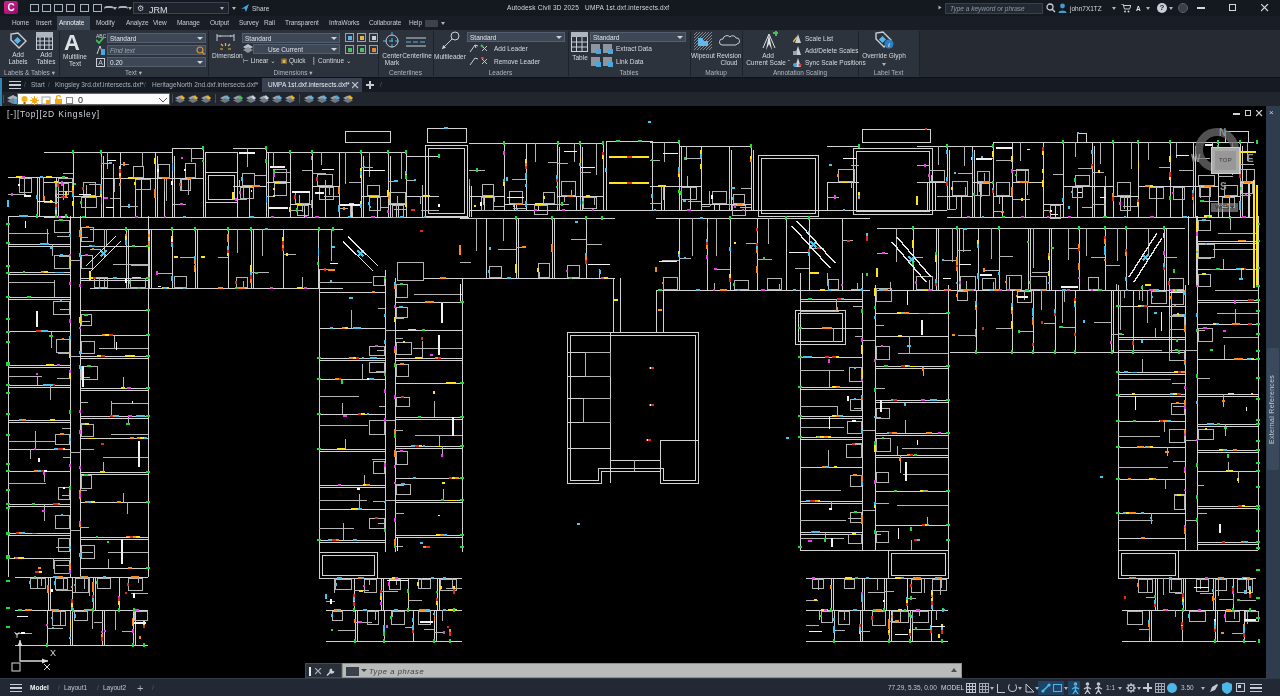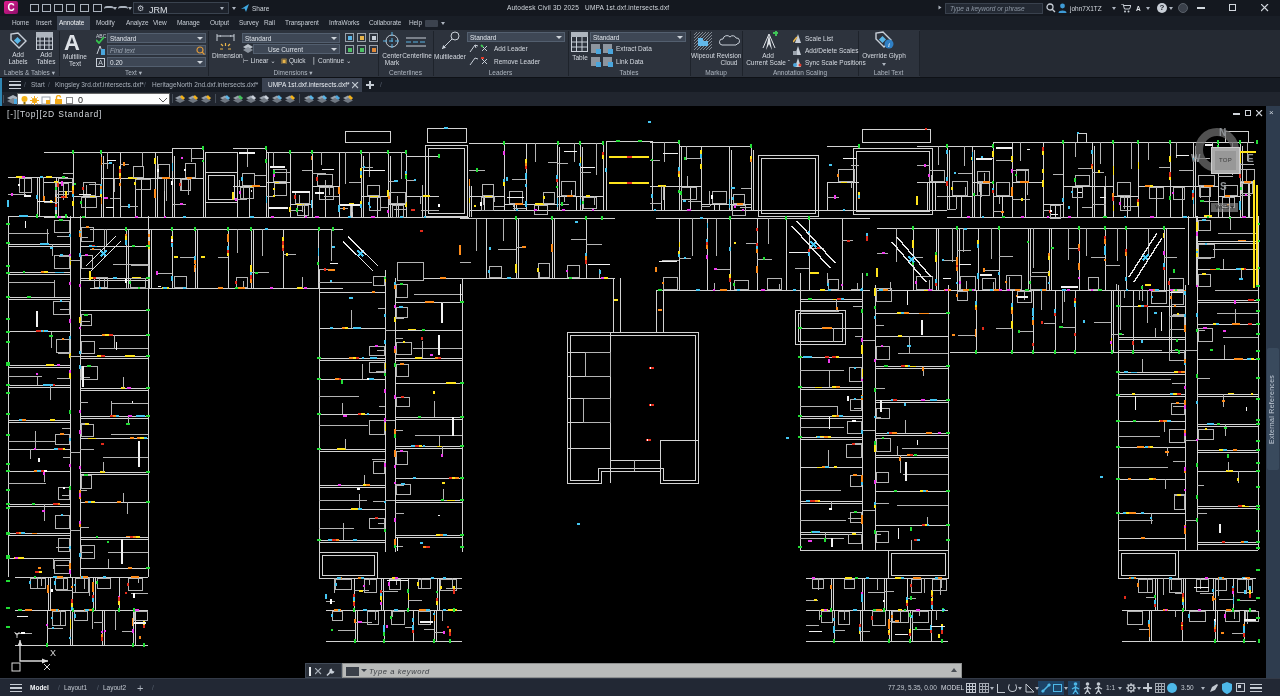--- a/index.html
+++ b/index.html
@@ -448,21 +448,21 @@
 <path d="M57.5 217L60.9 217M103.9 197.9L107.6 197.9M135.3 217L138.2 217M163.8 217L166.1 217M180.5 158.0L183.1 158.0M180.2 203.9L183.1 203.9M236.3 197.8L236.3 201.0M240.3 191.1L240.3 193.6M273.5 173.5L273.5 176.6M271.2 217L273.7 217M304.6 217L306.7 217M314.8 217L318.9 217M371.4 217L375.2 217M388 210.3L388 212.7M504 150.7L504 154.6M533.6 210L536.8 210M562.1 210L564.7 210M591.6 210L593.8 210M686.8 210L690.9 210M734.9 205.3L734.9 208.0M741.7 210L744.1 210M835.4 195.3L835.4 198.8M925.3 164.4L925.3 166.5M928.5 174.0L928.5 176.6M966.6 217L969.9 217M1012 168.8L1012 172.7M1020.5 217L1024.4 217M1047.2 217L1049.3 217M1068.3 217L1071.2 217M1119.8 202.0L1119.8 204.9M1149.8 217L1153.5 217M1172.6 191.9L1172.6 194.0M1244.8 195.4L1246.9 195.4M1242.2 217L1246.0 217M12.2 192.6L12.2 195.6M22.3 177L25.0 177M62 181.4L62 185.5M157.1 271.1L157.1 274.9M270.0 288L272.5 288M303.7 288L307.3 288M566.7 269.7L566.7 272.3M601.2 278L604.1 278M707 254.7L707 258.8M714.4 269.0L717.0 269.0M712.9 290L715.1 290M761.0 290L765.0 290M842 283.7L842 286.1M881.7 252.8L885.4 252.8M915.9 281.2L915.9 283.9M927.9 290L931.5 290M945.0 290L948.0 290M960.1 281.3L960.1 283.7M972.1 290L974.3 290M1007.2 290L1009.7 290M1067.4 290L1069.6 290M1079 276.9L1079 279.2M1090.5 290L1093.0 290M1149.4 290L1152.7 290M1164 251.4L1164 255.4M1170.3 290L1172.6 290M998.5 290L1001.6 290M1111 340.9L1111 344.0M70 253.7L70 255.9M70 281.7L70 285.4M70 318.8L70 323.0M56.6 365L59.9 365M37.0 372.5L37.0 375.1M70 370.4L70 372.8M20.9 420L24.9 420M34.0 449L36.3 449M70 463.8L70 466.6M43.8 471.8L43.8 475.3M42.3 510.5L45.1 510.5M14.5 558L18.0 558M70 569.9L70 573.6M84.8 254.7L87.9 254.7M80 284.2L80 286.8M80 327.2L80 329.4M127.3 388L130.8 388M80 409.5L80 413.4M127.7 416L131.6 416M80 429.9L80 434.0M80 466.3L80 468.7M80 492.9L80 496.6M80 520.7L80 524.2M119 595.6L119 599.4M47 623.7L47 626.3M102 631.2L102 633.3M103.7 630.6L105.7 630.6M133 628.9L133 632.5M134.9 610L139.0 610M375.3 345.9L377.9 345.9M385 388.9L385 392.7M342.5 416.3L346.5 416.3M385 417.9L385 421.9M385 463.1L385 466.7M337.7 485L341.3 485M395 304.5L395 308.2M395 345.6L395 349.1M395 395.4L395 399.3M442.3 454.2L442.3 456.5M399.7 451.2L403.3 451.2M395 464.8L395 467.5M395 481.6L395 483.8M395 518.3L395 521.7M364.2 584.5L364.2 586.6M381 602.3L381 604.7M389.0 582.4L389.0 585.8M394.9 578L397.6 578M358.4 621.9L361.7 621.9M386.6 625.1L386.6 628.4M443.8 630.7L443.8 634.1M862 337.6L862 341.8M829.4 359.3L829.4 363.2M862 379.0L862 381.4M807.7 541L811.6 541M881.2 346.3L883.4 346.3M875 359.2L875 362.2M920.7 400L924.6 400M937.5 433L940.6 433M875 480.1L875 483.5M811.7 578L814.5 578M862 592.4L862 596.0M824.2 610L827.4 610M916.3 610L919.6 610M1185 385.5L1185 388.9M1185 405.4L1185 409.1M1185 433.2L1185 435.8M1185 467.2L1185 471.0M1185 489.0L1185 491.2M1185 526.1L1185 528.2M1197 232.4L1197 236.2M1197 284.8L1197 287.0M1235.1 299.8L1235.1 303.9M1222.7 330.6L1225.8 330.6M1202.8 327.9L1206.8 327.9M1197 438.9L1197 441.4M1204.6 578L1207.9 578M1233 590.2L1233 594.0M1164.7 610L1167.1 610M1197.8 610L1200.8 610M1225.1 614.3L1225.1 617.6M430 355L433 355" stroke="#ef3cee" stroke-width="2" fill="none"></path>
 <path d="M73 189.5L73 193.7M101 185.8L101 189.0M120 176.2L120 179.3M120 182.9L120 186.4M123.9 162.1L123.9 166.1M343.9 207.0L343.9 209.8M389.1 196.3L389.1 199.2M526 162.6L526 166.0M679 170.5L679 174.2M751 158.9L751 161.7M838.4 173.7L838.4 176.6M859 196.1L859 199.2M1000.7 211.5L1003.7 211.5M1092 166.2L1092 169.4M1113 193.3L1113 196.5M1193 196.8L1193 199.9M1227.5 203.7L1227.5 206.4M66 195.1L66 197.8M91.6 248.8L94.4 248.8M126 233.6L126 236.1M149 241.4L149 245.1M149 233.6L149 236.9M195 260.3L195 263.7M195 264.6L195 267.9M251 278.6L251 282.5M283 244.8L283 249.2M521.9 246.6L525.8 246.6M586 256.1L586 260.1M663.0 282.1L663.0 284.4M707 245.0L707 249.4M757 248.9L757 252.8M957 267.1L957 271.0M984.4 267.8L984.4 271.8M1005.8 281.1L1005.8 283.1M1049 252.9L1049 256.2M1079 243.8L1079 248.2M1105 239.4L1105 243.5M1105 258.5L1105 260.7M1126 251.9L1126 255.6M952.1 335.0L955.4 335.0M956.7 293.7L956.7 297.4M976 307.2L976 309.9M1012 310.1L1012 313.6M1016.5 295.2L1016.5 297.4M1033 320.4L1033 324.8M1170.7 295.9L1170.7 298.6M40.7 272L43.9 272M40.6 331L43.9 331M61.6 339.3L63.7 339.3M21.7 420L26.1 420M60.2 434.3L64.3 434.3M33.9 471L37.4 471M57.6 504L60.4 504M19.0 533L22.9 533M38.0 568L40.8 568M85.5 227.2L88.7 227.2M101.7 335L105.1 335M112.6 416L116.3 416M136.5 438L140.1 438M129.8 438L133.5 438M85.2 502L88.1 502M117.0 502L120.6 502M133.2 537L135.8 537M128.1 568L132.1 568M72 585.6L72 588.0M102 634.0L102 637.1M140 636.0L140 639.4M372.0 292L375.2 292M341.6 328L344.5 328M349.0 358L352.5 358M334.9 379L338.7 379M366.2 485L369.8 485M335.5 540L339.4 540M434.5 358L437.8 358M400.0 364.1L404.1 364.1M455.2 478L459.4 478M440.4 535L442.9 535M422.8 547L426.4 547M355 618.9L355 622.8M384 624.5L384 627.6M450 629.4L450 632.2M658.0 310L662.0 310M836.5 306.6L836.5 310.2M836.0 387L839.7 387M836.1 416L839.3 416M824.1 437L828.0 437M821.7 467L824.7 467M853.4 475.3L857.2 475.3M814.6 501L818.3 501M904.1 313L908.5 313M922.6 367.2L922.6 370.9M892.3 433L896.5 433M907.0 455L910.4 455M899.5 456.9L899.5 460.5M925.5 491L928.3 491M831 585.2L831 588.6M907 603.1L907 605.8M932 594.5L932 597.4M860 627.3L860 630.2M889 632.7L889 635.4M895.4 621.0L899.1 621.0M892.3 615.1L892.3 617.6M1173.8 306L1176.2 306M1180.8 372L1185.0 372M1175.9 403.0L1178.6 403.0M1162.5 421L1166.9 421M1147.8 447L1150.4 447M1165.0 451.5L1168.9 451.5M1152.6 479L1156.3 479M1127.9 479L1131.2 479M1129.1 513L1133.4 513M1141.4 538L1144.8 538M1221.5 400.6L1225.0 400.6M1232.9 450L1236.5 450M1240.9 542L1244.4 542M1138.2 583.4L1138.2 587.2M1183 595.7L1183 598.5M1214.0 599.1L1216.3 599.1M1149 623.6L1149 626.8M1215 625.3L1215 628.6M1221.4 632.7L1224.0 632.7M1244 630.2L1244 633.1" stroke="#ff8c1a" stroke-width="2" fill="none"></path>
 <path d="M73 193.7L73 197.2M101 189.0L101 193.5M101 184.1L101 186.3M108.5 162.8L112.4 162.8M129.3 203.8L129.3 207.8M182.7 217L186.4 217M242.4 177.1L242.4 180.9M249.7 217L253.5 217M347.7 217L351.3 217M361 170.9L361 174.7M361 203.5L361 207.7M364.2 165.5L364.2 167.9M368.8 207.0L371.1 207.0M368.6 202.4L368.6 204.6M394.1 180.6L398.2 180.6M400.2 217L402.5 217M406 170.6L406 173.5M413.7 179.6L416.4 179.6M423.8 217L426.0 217M504 179.3L504 182.2M506.9 177.1L506.9 180.6M515.6 210L517.9 210M526 184.1L526 186.8M557 174.6L557 178.8M580 162.5L580 166.0M653.7 210L655.7 210M679 166.7L679 170.5M683.0 200.7L685.7 200.7M701 153.8L701 157.7M731.1 188.1L734.7 188.1M733.2 197.3L733.2 199.7M828.7 164.7L831.7 164.7M842.5 210L845.4 210M859 195.1L859 198.3M947 177.1L947 181.4M947 149.6L947 153.8M955.2 171.8L955.2 174.4M981.8 155.8L981.8 159.3M981.5 217L984.1 217M993 187.6L993 190.4M1069.1 205.5L1069.1 209.4M1071.8 190.8L1071.8 193.3M1092 150.2L1092 153.9M1123.9 217L1126.3 217M1183.3 217L1187.0 217M1193 190.0L1193 192.6M1193 191.1L1193 195.0M37 195.2L37 199.3M39.5 177L42.8 177M56 206.9L56 209.5M606 168.0L606 172.0M652 194.0L652 198.0M444.0 128L447.7 128M1076.9 133L1079.2 133M99.0 288L101.4 288M126 240.1L126 244.6M163.4 288L166.5 288M172 243.0L172 246.7M183.2 288L185.5 288M195 256.0L195 260.3M228 246.1L228 249.6M251 271.7L251 275.8M331 279.6L331 281.7M100.5 250.5L106.5 256.5M100.5 256.5L106.5 250.5M357.5 250.5L363.5 256.5M357.5 256.5L363.5 250.5M489.7 247.4L489.7 250.1M489.1 269.8L489.1 273.4M507.3 278L511.0 278M586 253.4L586 256.1M600 270.2L600 274.0M679 254.0L679 256.5M685.4 257.3L685.4 259.3M696.3 290L700.3 290M707 238.6L707 242.1M730 247.0L730 251.0M736.8 290L739.5 290M757 245.9L757 248.9M793.0 290L795.5 290M809 252.2L809 256.4M809 230.8L809 232.9M828.1 282.8L828.1 285.5M827.6 290L831.1 290M859.7 290L863.1 290M867 232.9L867 236.3M810.5 241.5L816.5 247.5M810.5 247.5L816.5 241.5M879.4 290L882.7 290M936 279.2L936 282.9M942.2 259.6L944.2 259.6M957 281.6L957 284.1M978 243.5L978 247.9M990.4 290L993.1 290M999 272.0L999 275.0M1039.5 290L1042.0 290M1049 282.3L1049 284.4M1126 277.4L1126 280.6M1164 262.9L1164 266.6M976 301.0L976 304.6M1012 303.1L1012 306.7M1033 317.2L1033 320.4M1055 309.0L1055 313.1M1061.5 290L1065.7 290M1075 303.1L1075 307.2M1083.6 320.0L1083.6 323.1M1125.9 290L1128.1 290M1151.5 296.1L1151.5 298.2M1155.3 290L1158.7 290M908.5 256.5L914.5 262.5M908.5 262.5L914.5 256.5M1142.5 254.5L1148.5 260.5M1142.5 260.5L1148.5 254.5M70 234.0L70 237.2M50.2 247.5L53.2 247.5M59.7 255.0L62.9 255.0M60.2 301.2L62.2 301.2M43.9 331L47.9 331M40.2 331L42.6 331M70 336.1L70 338.5M47.0 385L51.1 385M18.7 420L21.7 420M70 437.5L70 440.7M53.9 449L58.1 449M37.4 471L41.4 471M60.8 514.8L63.4 514.8M20.7 533L24.7 533M70 545.7L70 549.4M80 230.6L80 233.3M89.1 246L92.0 246M80 253.4L80 256.9M113.1 278L117.1 278M80 350.5L80 353.6M80 365.3L80 368.5M116.3 416L119.2 416M144.1 438L147.1 438M88.1 502L90.9 502M80 552.7L80 556.7M29.6 581.4L29.6 584.4M54.8 581.4L54.8 585.3M53.0 577L57.1 577M72 606.7L72 609.5M75.1 583.7L75.1 586.3M80.5 577L83.3 577M93 598.0L93 602.2M102.7 577L105.6 577M52.6 626.6L52.6 628.9M51.8 616.6L51.8 619.1M55.6 610L58.0 610M70 636.5L70 638.7M74.5 613.5L74.5 617.6M84.8 610L88.8 610M349.1 298.2L352.6 298.2M385 313.8L385 316.5M330.3 328L332.7 328M385 339.9L385 343.7M361.8 358L364.2 358M366.6 414L368.9 414M385 501.3L385 503.4M357.5 509L361.7 509M328.4 540L332.3 540M353.3 540L356.7 540M395 281.7L395 284.9M399.4 306.9L403.2 306.9M411.4 446L414.7 446M423.0 446L425.3 446M413.2 478L416.0 478M401.4 483.8L404.6 483.8M442.9 535L446.6 535M419.7 543L423.4 543M335.5 582.6L335.5 585.5M337.1 578L341.1 578M354 597.1L354 601.4M361.4 578L364.0 578M381 593.2L381 595.9M431.3 578L433.9 578M442.6 578L445.9 578M331.7 614.2L331.7 616.9M337.9 610L340.4 610M363.2 610L367.0 610M384 627.6L384 630.7M394.4 610L398.4 610M413 625.4L413 629.7M413 618.4L413 621.6M426.1 610L429.8 610M434 612.7L434 615.4M442.8 610L445.7 610M862 287.9L862 290.7M840.7 299L843.5 299M853.7 367.5L856.1 367.5M854.3 398.9L856.4 398.9M862 395.7L862 398.0M839.3 416L842.9 416M862 430.1L862 433.5M817.1 437L819.9 437M824.7 467L829.0 467M862 481.6L862 485.0M806.3 501L810.3 501M900.6 313L904.1 313M875 316.0L875 318.6M906.7 345.6L910.5 345.6M907.6 366L910.2 366M890.6 400L893.2 400M904.5 403.4L904.5 405.9M875 415.9L875 418.1M886.5 433L889.1 433M922.8 491L925.5 491M875 502.2L875 504.6M926.8 525L929.4 525M916.7 540L919.6 540M866.2 578L869.4 578M901.0 578L903.6 578M907 597.2L907 600.2M932 605.2L932 608.9M935.4 578L938.2 578M834 618.4L834 621.0M853.0 610L857.1 610M860 626.6L860 630.6M912.3 614.6L912.3 618.4M931 625.2L931 629.5M931 628.0L931 630.7M941.7 610L945.1 610M942 626.2L942 630.1M1185 291.2L1185 294.8M1141.0 306L1144.3 306M1154.0 313.2L1156.9 313.2M1185 313.9L1185 317.3M1142.2 340.2L1142.2 342.7M1185 362.7L1185 365.2M1124.4 372L1128.4 372M1170.3 394L1173.1 394M1166.9 421L1171.2 421M1144.7 447L1147.8 447M1122.7 513L1126.1 513M1140.9 513L1143.5 513M1149.6 517.8L1152.2 517.8M1202.2 220.1L1206.2 220.1M1204.5 244.2L1207.3 244.2M1197 251.0L1197 253.2M1236.3 269L1240.5 269M1239.3 278.6L1242.5 278.6M1251.0 300L1253.7 300M1197 313.2L1197 317.3M1215.5 324L1218.5 324M1247.1 359L1250.8 359M1197 401.1L1197 403.8M1223.1 450L1227.2 450M1244.4 542L1248.4 542M1131.1 578L1133.7 578M1155 599.8L1155 603.8M1168.8 578L1171.8 578M1183 602.1L1183 604.7M1213 589.4L1213 591.7M1219.3 578L1222.0 578M1233 585.5L1233 588.4M1241.9 578L1245.3 578M1250 586.2L1250 589.6M1245 589.9L1245 593.7M1149 619.8L1149 623.6M1189.2 613.8L1189.2 617.8M1244 625.8L1244 630.2M1244 629.9L1244 632.7M265 229L268 229M332 247L335 247M577 524L580 524M700 218L703 218M786 438L789 438M1100 477L1103 477M575 222L578 222M648 122L651 122M964 229L967 229" stroke="#45c6f2" stroke-width="2" fill="none"></path>
 <path d="M79.4 194.5L90.5 194.5M107.2 160.6L115.8 160.6M106.0 207.5L114.4 207.5M239.1 152.9L254.9 152.9M250.7 191.1L252.1 191.1M269.9 166.8L285.3 166.8M269.1 208.0L288.1 208.0M292.0 191.8L310.4 191.8M322.3 169.3L334.3 169.3M315.0 193.0L324.1 193.0M340.3 205.0L360.4 205.0M362.9 170.2L384.8 170.2M507.1 197.7L524.2 197.7M563.7 151.7L577.2 151.7M581.0 167.2L595.4 167.2M663.4 153.4L677.7 153.4M843.2 158.7L856.0 158.7M976.0 158.8L991.9 158.8M995.7 147.8L1012.0 147.8M1026.9 149.4L1030.0 149.4M1050.6 214.3L1057.5 214.3M1078.4 192.2L1081.7 192.2M1100.4 197.2L1106.3 197.2M1175.7 155.7L1189.1 155.7M1204.9 145.0L1213.4 145.0M24.4 196.1L30.8 196.1M38.1 201.5L53.4 201.5M157.7 286.6L161.1 286.6M329.7 263.6L338.4 263.6M587.5 264.6L609.6 264.6M659.2 261.4L677.3 261.4M788.8 252.4L807.7 252.4M942.7 278.6L951.1 278.6M959.1 264.4L971.4 264.4M980.0 275.1L992.3 275.1M1061.0 286.8L1077.6 286.8M1016.6 297.0L1028.0 297.0M1169.8 292.4L1182.7 292.4M25.7 220.7L25.7 228.3M36.9 311.4L36.9 327.4M38.8 457.7L38.8 462.3M121.7 265.1L121.7 265.0M116.6 341.7L116.6 350.1M83.0 366.0L83.0 387.4M132.2 400.6L132.2 403.0M139.1 440.6L139.1 466.6M121.9 539.0L121.9 563.6M17.2 616.6L27.8 616.6M134.0 623.1L145.5 623.1M460.6 283.6L460.6 300.6M441.8 303.2L441.8 322.8M439.0 335.4L439.0 355.3M453.0 417.3L453.0 435.7M438.9 515.3L438.9 515.5M397.2 538.1L397.2 550.8M387.0 580.5L407.6 580.5M419.8 621.9L432.6 621.9M848.1 396.0L848.1 401.0M829.2 416.6L829.2 428.8M831.9 537.5L831.9 546.8M907.6 290.7L907.6 304.5M922.0 319.7L922.0 334.6M880.8 400.3L880.8 412.1M917.4 439.9L917.4 445.3M906.1 461.6L906.1 480.7M898.4 528.0L898.4 539.4M809.2 631.3L821.5 631.3M895.2 634.4L908.1 634.4M931.3 626.5L945.3 626.5M1161.6 312.0L1161.6 330.7M1135.4 395.5L1135.4 410.1M1246.6 407.4L1246.6 411.0M1220.0 523.5L1220.0 533.2M1194.0 587.4L1208.9 587.4M1242.9 578.3L1246.7 578.3M1243.8 620.1L1255.9 620.1" stroke="#f2f2f2" stroke-width="1.4" fill="none"></path>
 <path d="M82.6 186.8L82.6 190.4M120 168.9L120 173.1M179.6 183.4L179.6 186.1M295.1 195.3L295.1 199.4M317.2 177.4L317.2 181.1M411.2 209.7L415.0 209.7M526 166.0L526 168.8M557 178.8L557 182.1M603 151.9L603 155.2M947 181.4L947 185.6M993 190.4L993 193.2M1043 147.4L1043 151.0M1049.6 209.9L1049.6 213.4M1092 163.6L1092 166.2M1113 196.5L1113 200.9M1138 199.0L1138 202.4M1170 172.2L1170 176.7M1193 192.6L1193 196.8M1240 174.2L1240 177.6M56 204.0L56 206.9M61.1 196.9L64.9 196.9M57.5 182.7L57.5 186.5M627 157L632 157M627 183L632 183M924.5 129L927.2 129M172 239.4L172 243.0M228 249.6L228 252.8M236.2 280.7L236.2 283.7M251 275.1L251 278.6M283 241.3L283 244.8M283 247.8L283 250.5M324.8 267.9L324.8 270.8M586 260.1L586 263.6M707 242.1L707 245.0M730 277.8L730 282.0M757 242.8L757 245.9M757 228.0L757 231.3M809 249.2L809 252.2M817.2 247.9L820.3 247.9M867 236.3L867 240.5M936 282.9L936 285.5M957 264.5L957 267.1M1079 248.2L1079 251.1M1105 236.2L1105 239.4M1126 249.4L1126 251.9M1164 266.6L1164 270.0M1169.2 281.3L1169.2 285.3M982.8 326.7L982.8 330.0M1033 343.1L1033 345.9M1042.1 321.2L1042.1 324.0M1055 313.1L1055 315.9M1075 297.8L1075 300.5M1075 332.6L1075 336.0M1133 341.1L1133 344.5M36.4 331L40.6 331M51.1 385L54.6 385M58.1 449L62.6 449M41.4 471L44.0 471M53.4 504L57.6 504M15.8 533L19.0 533M35.0 572L38.7 572M92.0 246L94.6 246M92.7 278L95.8 278M108.6 335L112.6 335M101.4 356L105.0 356M109.5 416L112.6 416M101.2 443.9L103.8 443.9M130.3 537L133.2 537M72 599.4L72 603.0M93 594.7L93 598.0M119 597.0L119 601.0M126.0 591.5L126.0 594.4M127.9 582.5L127.9 585.9M102 637.1L102 640.8M144 625.4L144 627.9M356.0 358L359.2 358M338.7 379L341.4 379M357.9 414L361.4 414M374.9 517.6L377.7 517.6M332.3 540L335.5 540M422.1 336.6L422.1 340.1M437.8 358L441.3 358M400.7 396.8L404.3 396.8M414.7 446L419.1 446M449.0 478L452.0 478M426.4 547L429.8 547M354 593.5L354 597.1M354 602.2L354 605.8M381 589.7L381 593.2M437 597.9L437 601.4M454 589.4L454 593.9M413 629.7L413 632.8M450 632.2L450 635.6M448 625.9L448 628.0M649 368L654 368M649 405L654 405M646 440L651 440M837.2 299L840.7 299M832.0 357L836.2 357M825.2 357L829.2 357M851.9 443.5L855.3 443.5M810.3 501L814.6 501M900.5 366L904.6 366M893.2 400L896.5 400M889.1 433L892.3 433M910.4 455L913.0 455M921.5 525L924.6 525M914.1 540L916.7 540M907 603.3L907 606.0M911.3 584.3L911.3 587.0M932 601.2L932 605.2M860 623.9L860 626.6M872.4 615.7L872.4 619.8M910 632.7L910 635.9M931 629.5L931 633.3M942 630.1L942 634.2M1144.3 306L1147.7 306M1177.8 372L1180.8 372M1176.6 394L1180.8 394M1159.5 421L1162.5 421M1243.5 269L1246.0 269M1247.9 300L1251.0 300M1250.6 300L1253.8 300M1247.7 324L1251.6 324M1237.9 506L1242.2 506M1222.4 542L1225.1 542M1125.1 595.5L1125.1 598.6M1155 603.8L1155 606.6M1183 592.8L1183 596.8M1233 588.4L1233 591.2M1250 593.9L1250 598.0M1182 626.1L1182 630.3M1182 621.8L1182 625.1M1215 628.6L1215 631.9M1244 633.1L1244 637.3M847 241L850 241M420 231L423 231" stroke="#e32b1b" stroke-width="2" fill="none"></path>
 <path d="M157.8 169.0L157.8 171.7M172 181.1L172 184.6M184.6 168.9L184.6 171.1M318.7 191.8L318.7 194.2M439 203.6L439 206.6M481.0 201.7L481.0 205.7M711.6 195.3L711.6 199.1M1049.5 210.5L1052.4 210.5M18.8 183.6L18.8 186.0M126 279.1L126 283.3M172 238.7L172 241.6M43.5 471L47.1 471M62.7 487.5L64.7 487.5M51.8 589.3L51.8 591.5M134 593.4L134 597.5M21.1 632.9L24.6 632.9M367.2 379L369.8 379M357.3 489.3L360.1 489.3M330.7 599.3L330.7 603.5M650 368L651 368M650 405L651 405M647 440L648 440M851.9 421.1L855.9 421.1M828.7 509.2L832.4 509.2M884 599.5L884 601.9M1215 619.2L1215 622.1" stroke="#ffffff" stroke-width="2" fill="none"></path>
 <path d="M172.5 162.5L172.5 171.1M266.3 196.4L266.3 203.2M311.6 200.2L311.6 207.5M338.9 205.2L338.9 212.3M525.8 172.6L525.8 178.5M525.8 201.4L525.8 207.0M557.5 198.4L557.5 206.8M580.3 198.7L580.3 204.9M729.4 199.4L729.4 207.6M972.3 152.2L972.3 160.9M1062.8 197.9L1062.8 202.4M1193.5 157.7L1193.5 161.8M1193.5 197.7L1193.5 203.7M1239.8 200.7L1239.8 210.4M8 199.8L8 207.3M172.0 275.9L172.0 280.5M318.5 247.8L318.5 255.9M707.4 222.5L707.4 228.1M978.0 272.7L978.0 278.5M1104.9 246.4L1104.9 255.0M1033.1 307.9L1033.1 315.8M19.2 216L28.4 216M39.5 243.8L48.9 243.8M54.8 272.5L63.8 272.5M43.0 385.1L52.8 385.1M91.8 246.4L96.6 246.4M135.5 415.8L144.9 415.8M353.1 327.8L361.4 327.8M370.4 357.8L376.9 357.8M368.9 378.7L374.2 378.7M326 593.9L326 598.5M383.9 624.9L383.9 632.4M803.4 356.7L811.5 356.7M811.8 531.7L819.7 531.7M930.1 399.8L936.6 399.8M862.0 594.2L862.0 602.2M834.1 625.8L834.1 633.3M930.6 624.5L930.6 629.8M1130.5 372.4L1137.0 372.4M1207.0 423.7L1213.6 423.7M1233.4 597.3L1233.4 603.7M1214.5 621.2L1214.5 626.6" stroke="#45c6f2" stroke-width="1.6" fill="none"></path>
 <path d="M121 241L91 271M116 236L86 266M343 241L373 271M348 236L378 266M792 226L830 268M797 221L835 263M892 242L926 282M897 237L931 277M1162 238L1134 282M1157 233L1129 277" stroke="#e8e8e8" stroke-width="1.4" fill="none"></path>
 <path d="M1257 185L1257 285" stroke="#ffe41c" stroke-width="1.4" fill="none"></path>
 </svg>
-<div id="vplabel">[-][Top][2D Standard]</div>
+<div id="vplabel">[-][Top][2D Kingsley]</div>
 <div class="ab" style="left:1233px;top:7px;width:7px;height:1.5px;background:#cfd4da"></div>
 <div class="ab" style="left:1245px;top:4px;width:6px;height:6px;border:1.2px solid #cfd4da"></div>
 <svg class="ab" style="left:1256px;top:4px" width="7" height="7">
         <path d="M0 0L6 6M6 0L0 6" stroke="#cfd4da" stroke-width="1.2"></path>
       </svg>
 <div id="vcube">
         <div id="vcring"></div>
         <div class="vcl" style="left:31px;top:1px">N</div>
         <div class="vcl" style="left:3px;top:27px">W</div>
         <div class="vcl" style="left:59px;top:27px">E</div>
@@ -487,21 +487,21 @@
             <path d="M0 0L6 6M6 0L0 6" stroke="#aab2bc" stroke-width="1.1"></path>
           </svg>
           <svg class="ab" style="left:20px;top:3px" width="10" height="10">
             <path d="M1 8.5L5 4.5" stroke="#c8cfd8" stroke-width="1.6"></path>
             <path d="M5.5 1.5a2.6 2.6 0 1 0 3 3l-2-0.4-0.6-2Z" fill="#c8cfd8"></path>
           </svg>
         </div>
         <div id="cmdin">
           <div class="ab" style="left:3px;top:3px;width:13px;height:9px;background:#3a4049"></div>
           <div class="ab" style="left:18px;top:5px;width:0;height:0;border-left:3px solid transparent;border-right:3px solid transparent;border-top:3.5px solid #3a4049"></div>
-          <span style="position:absolute;left:26px;top:1px;letter-spacing:0.6px">Type a keyword</span>
+          <span style="position:absolute;left:26px;top:1px;letter-spacing:0.6px">Type a phrase</span>
           <div class="ab" style="right:4px;top:4px;width:0px;height:0;border-left:3px solid transparent;border-right:3px solid transparent;border-bottom:4px solid #4a4f55"></div>
         </div>
       </div>
 <div id="palette">
         <div id="palx">×</div>
         <div class="ab" style="left:1px;top:242px;width:12px;height:122px;background:#394a5d;border-radius:2px"></div>
         <div id="paltext">External References</div>
       </div>
 </div>
 <div id="statusbar">

